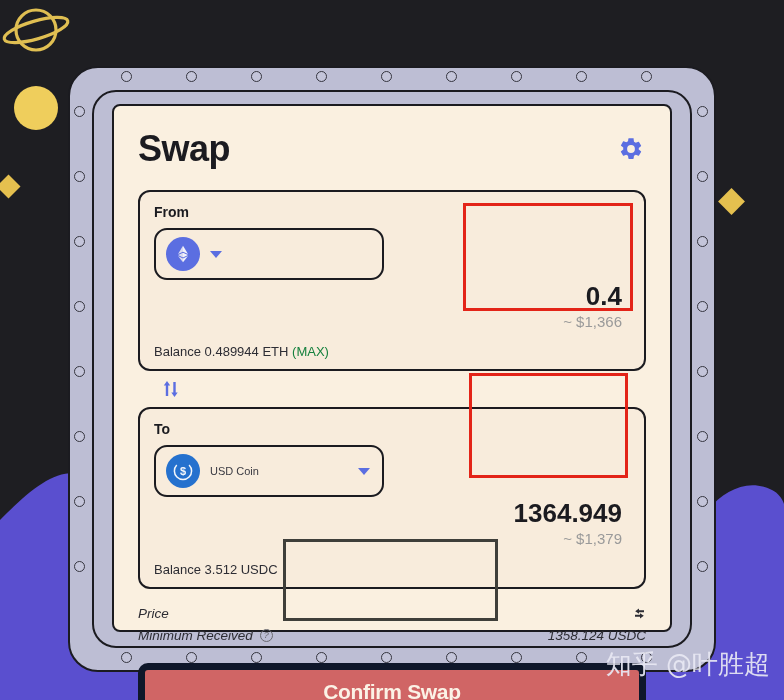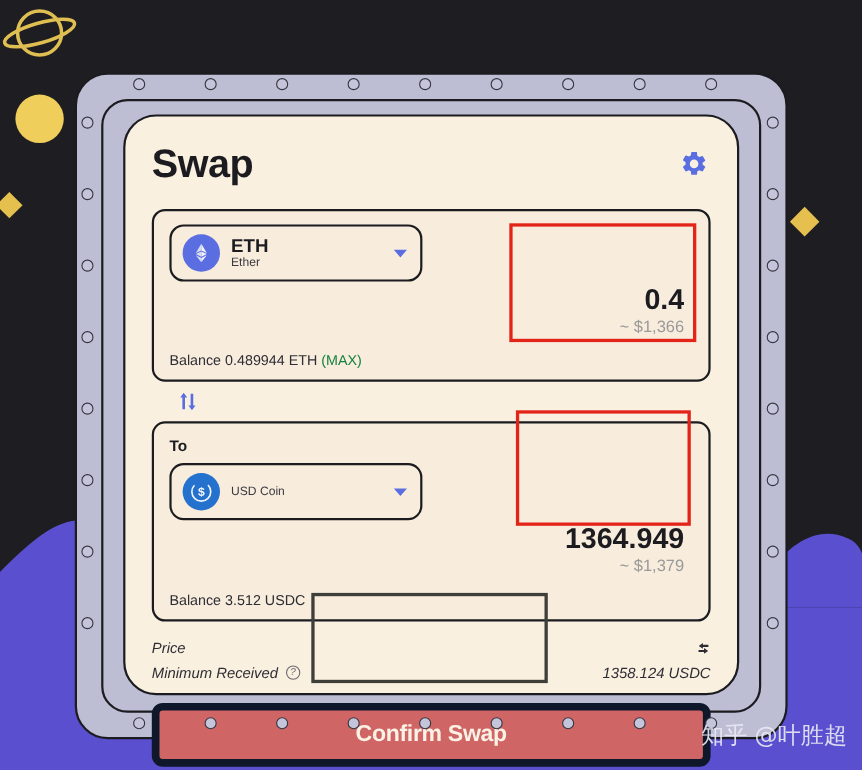--- a/index.html
+++ b/index.html
@@ -68,21 +68,21 @@
     background: #c4c5da;
   }
 
   
   .card {
     position: absolute;
     left: 112px; top: 104px;
     width: 560px; height: 528px;
     background: #faf0e0;
     border: 2px solid #1b1b20;
-    border-radius: 30px;
+    border-radius: 8px;
     z-index: 5;
     padding: 22px 24px;
   }
   .card-head {
     display: flex;
     align-items: center;
     justify-content: space-between;
     margin-bottom: 20px;
   }
   .card-title {
@@ -247,21 +247,21 @@
     width: 215px; height: 82px;
     border: 3px solid #3f3f3a;
     z-index: 8;
     pointer-events: none;
   }
 
   
   .watermark {
     position: absolute;
     right: 14px; bottom: 18px;
-    font-size: 21px;
+    font-size: 26px;
     color: #e9e9f4;
     opacity: 0.92;
     z-index: 9;
     font-family: "DejaVu Sans", sans-serif;
     white-space: nowrap;
   }
 </style>
 </head>
 <body>
 
@@ -335,35 +335,32 @@
       <div class="card-title">Swap</div>
       <div class="gear-btn">
         <svg width="26" height="26" viewBox="0 0 24 24">
           <path fill="#5b6ee1" d="M19.14 12.94a7.07 7.07 0 0 0 .06-.94 7.07 7.07 0 0 0-.06-.94l2.03-1.58a.49.49 0 0 0 .12-.62l-1.92-3.32a.49.49 0 0 0-.59-.22l-2.39.96a7.05 7.05 0 0 0-1.62-.94l-.36-2.54A.49.49 0 0 0 13.92 2h-3.84a.49.49 0 0 0-.48.4l-.36 2.54c-.59.24-1.13.56-1.62.94l-2.39-.96a.49.49 0 0 0-.59.22L2.72 8.46a.49.49 0 0 0 .12.62l2.03 1.58c-.04.31-.06.62-.06.94s.2.63.06.94l-2.03 1.58a.49.49 0 0 0-.12.62l1.92 3.32c.12.22.38.3.59.22l2.39-.96c.5.38 1.03.7 1.62.94l.36 2.54c.4.24.24.4.48.4h3.84c.24 0 .45-.17.48-.4l.36-2.54c.59-.24 1.13-.56 1.62-.94l2.39.96c.22.08.47 0 .59-.22l1.92-3.32a.49.49 0 0 0-.12-.62l-2.03-1.58zM12 15.6A3.6 3.6 0 1 1 12 8.4a3.6 3.6 0 0 1 0 7.2z"></path>
         </svg>
       </div>
     </div>
 
     
     <div class="panel">
+      <div class="panel-label">From</div>
       <div class="panel-row">
         <div class="token-select">
           <div class="token-icon eth-icon">
             <svg width="20" height="20" viewBox="0 0 24 24">
               <path fill="#f2f2fa" d="M12 2 L12 9.2 L18 12 Z"></path>
               <path fill="#dcdcf0" d="M12 2 L6 12 L12 9.2 Z"></path>
               <path fill="#f2f2fa" d="M12 10.4 L12 16.2 L18 13.1 Z"></path>
               <path fill="#dcdcf0" d="M12 10.4 L6 13.1 L12 16.2 Z"></path>
               <path fill="#f2f2fa" d="M12 17.5 L12 22 L18 14.4 Z"></path>
               <path fill="#dcdcf0" d="M12 17.5 L6 14.4 L12 22 Z"></path>
             </svg>
-          </div>
-          <div class="token-text">
-            <div class="token-sym">ETH</div>
-            <div class="token-name">Ether</div>
           </div>
           <div class="caret"></div>
         </div>
         <div class="amount-box">
           <div class="amount-main">0.4</div>
           <div class="amount-sub">~ $1,366</div>
         </div>
       </div>
       <div class="balance-line">
         <span>Balance 0.489944 ETH</span>

